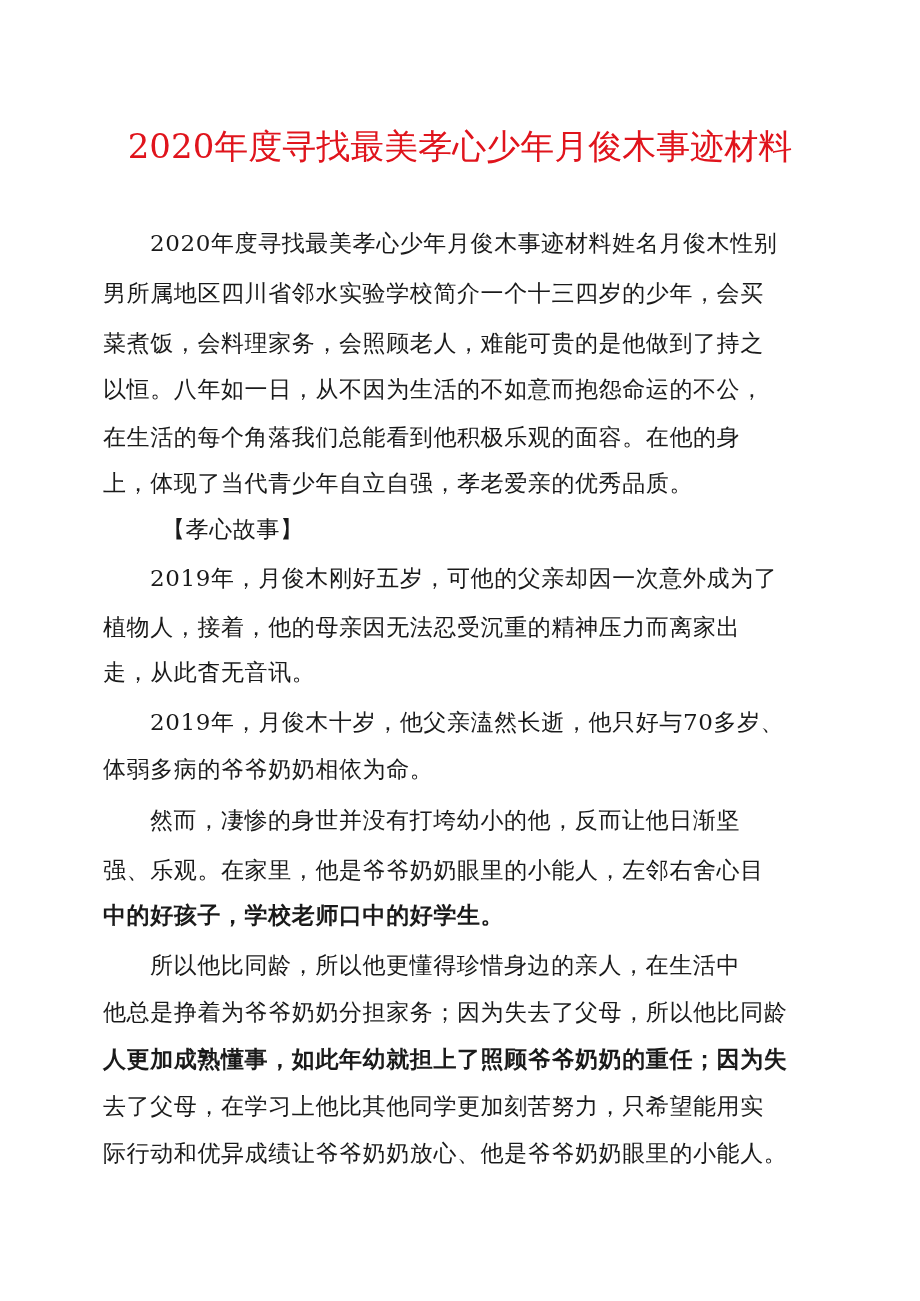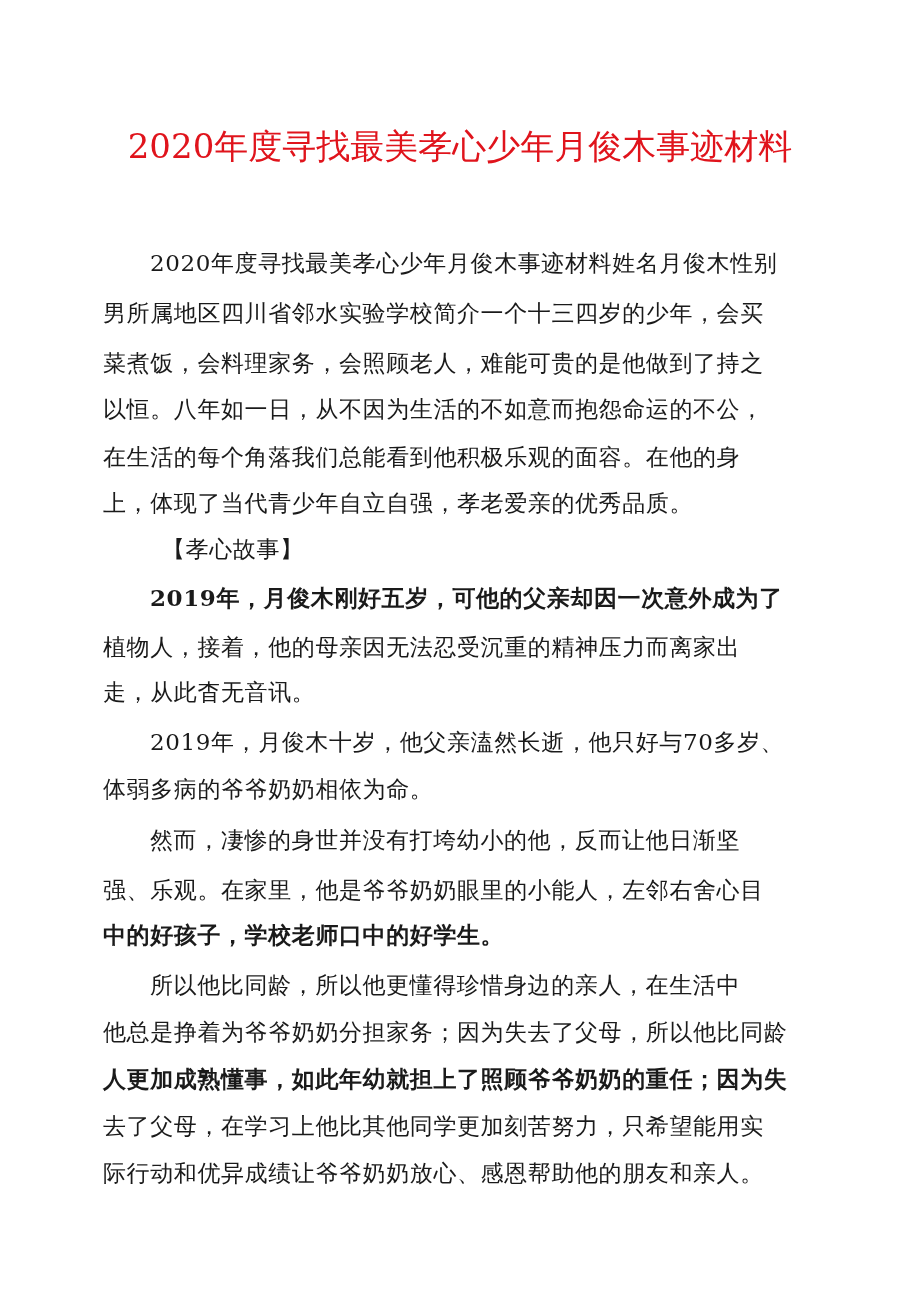--- a/index.html
+++ b/index.html
@@ -1,42 +1,42 @@
 <!DOCTYPE html>
 <html><head>
 <meta charset="utf-8">
 <style>
   html, body { margin: 0; padding: 0; background: #ffffff; }
   body { width: 920px; height: 1301px; position: relative; overflow: hidden;
          font-family: "DejaVu Serif", "Liberation Serif", serif; color: #111; }
   .title { position: absolute; left: 0; width: 920px; top: 124px; text-align: center;
            font-size: 34px; line-height: 44px; white-space: nowrap; letter-spacing: 0px; }
   .line { position: absolute; left: 103px; font-size: 23px; line-height: 30px;
-          white-space: nowrap; color: #1a1a1a; letter-spacing: 0.6px; margin-top: 20px; }
+          white-space: nowrap; color: #1a1a1a; letter-spacing: 0.6px; }
   .indent { left: 150px; }
 </style>
 </head>
 <body>
 
 <div>
   <div class="title" style="color:#e0141c;">2020年度寻找最美孝心少年月俊木事迹材料</div>
 
   <div class="line indent" style="top:228px;">2020年度寻找最美孝心少年月俊木事迹材料姓名月俊木性别</div>
   <div class="line" style="top:278px;">男所属地区四川省邻水实验学校简介一个十三四岁的少年，会买</div>
   <div class="line" style="top:328px;">菜煮饭，会料理家务，会照顾老人，难能可贵的是他做到了持之</div>
   <div class="line" style="top:374px;">以恒。八年如一日，从不因为生活的不如意而抱怨命运的不公，</div>
   <div class="line" style="top:422px;">在生活的每个角落我们总能看到他积极乐观的面容。在他的身</div>
   <div class="line" style="top:468px;">上，体现了当代青少年自立自强，孝老爱亲的优秀品质。</div>
   <div class="line" style="top:514px; left:162px;">【孝心故事】</div>
-  <div class="line indent" style="top:563px;font-weight:bold;">2019年，月俊木刚好五岁，可他的父亲却因一次意外成为了</div>
+  <div class="line indent" style="top:563px;">2019年，月俊木刚好五岁，可他的父亲却因一次意外成为了</div>
   <div class="line" style="top:612px;">植物人，接着，他的母亲因无法忍受沉重的精神压力而离家出</div>
   <div class="line" style="top:657px;">走，从此杳无音讯。</div>
   <div class="line indent" style="top:707px;text-align:right;">2019年，月俊木十岁，他父亲溘然长逝，他只好与70多岁、</div>
   <div class="line" style="top:754px;">体弱多病的爷爷奶奶相依为命。</div>
   <div class="line indent" style="top:805px;">然而，凄惨的身世并没有打垮幼小的他，反而让他日渐坚</div>
   <div class="line" style="top:855px;">强、乐观。在家里，他是爷爷奶奶眼里的小能人，左邻右舍心目</div>
   <div class="line" style="top:900px;font-weight:bold;">中的好孩子，学校老师口中的好学生。</div>
   <div class="line indent" style="top:950px;">所以他比同龄，所以他更懂得珍惜身边的亲人，在生活中</div>
   <div class="line" style="top:997px;">他总是挣着为爷爷奶奶分担家务；因为失去了父母，所以他比同龄</div>
   <div class="line" style="top:1044px;font-weight:bold;">人更加成熟懂事，如此年幼就担上了照顾爷爷奶奶的重任；因为失</div>
   <div class="line" style="top:1091px;">去了父母，在学习上他比其他同学更加刻苦努力，只希望能用实</div>
-  <div class="line" style="top:1138px;">际行动和优异成绩让爷爷奶奶放心、感恩帮助他的朋友和亲人。</div>
+  <div class="line" style="top:1138px;">际行动和优异成绩让爷爷奶奶放心、他是爷爷奶奶眼里的小能人。</div>
 </div>
 
 </body></html>

